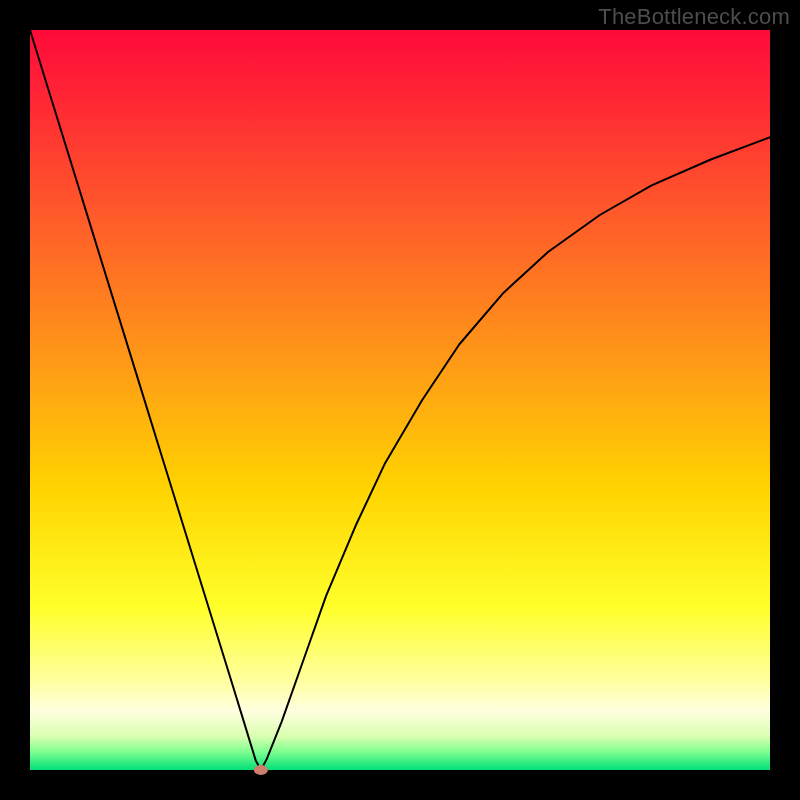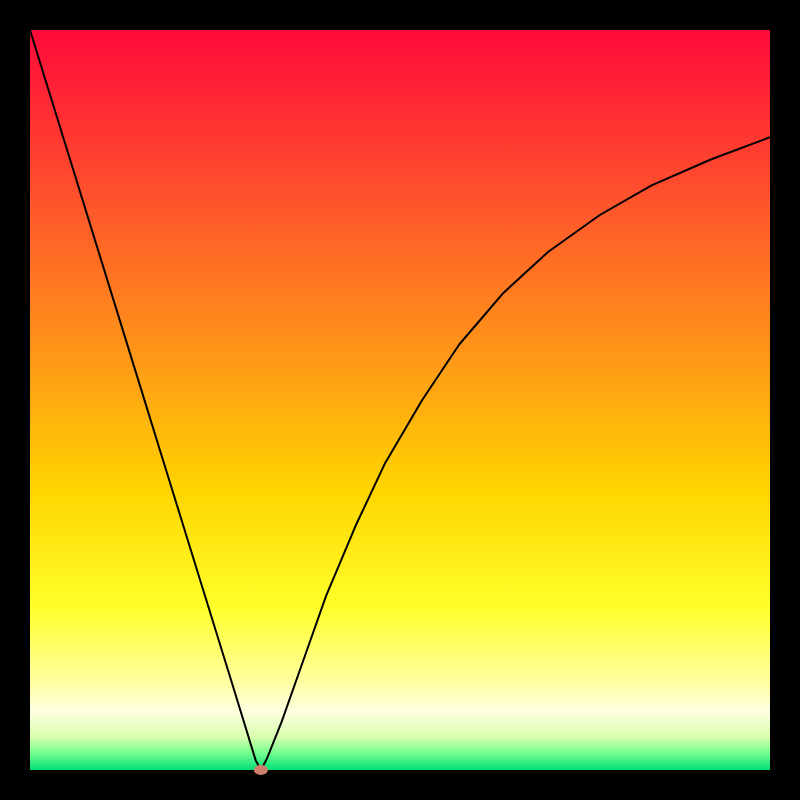--- a/index.html
+++ b/index.html
@@ -33,20 +33,21 @@
     position: absolute;
     top: 0;
     left: 0;
   }
 </style>
 </head>
 <body>
 
 <div class="frame">
 
+  <div class="watermark">TheBottleneck.com</div>
 
   <svg id="chart-svg" width="800" height="800" viewBox="0 0 800 800">
     <defs>
       <linearGradient id="bg-grad" x1="0" y1="0" x2="0" y2="1">
           <stop offset="0.00%" stop-color="#ff0a3a"></stop>
           <stop offset="10.00%" stop-color="#ff2934"></stop>
           <stop offset="25.00%" stop-color="#ff5a2a"></stop>
           <stop offset="45.00%" stop-color="#ff9a17"></stop>
           <stop offset="62.00%" stop-color="#ffd400"></stop>
           <stop offset="78.00%" stop-color="#ffff2a"></stop>

